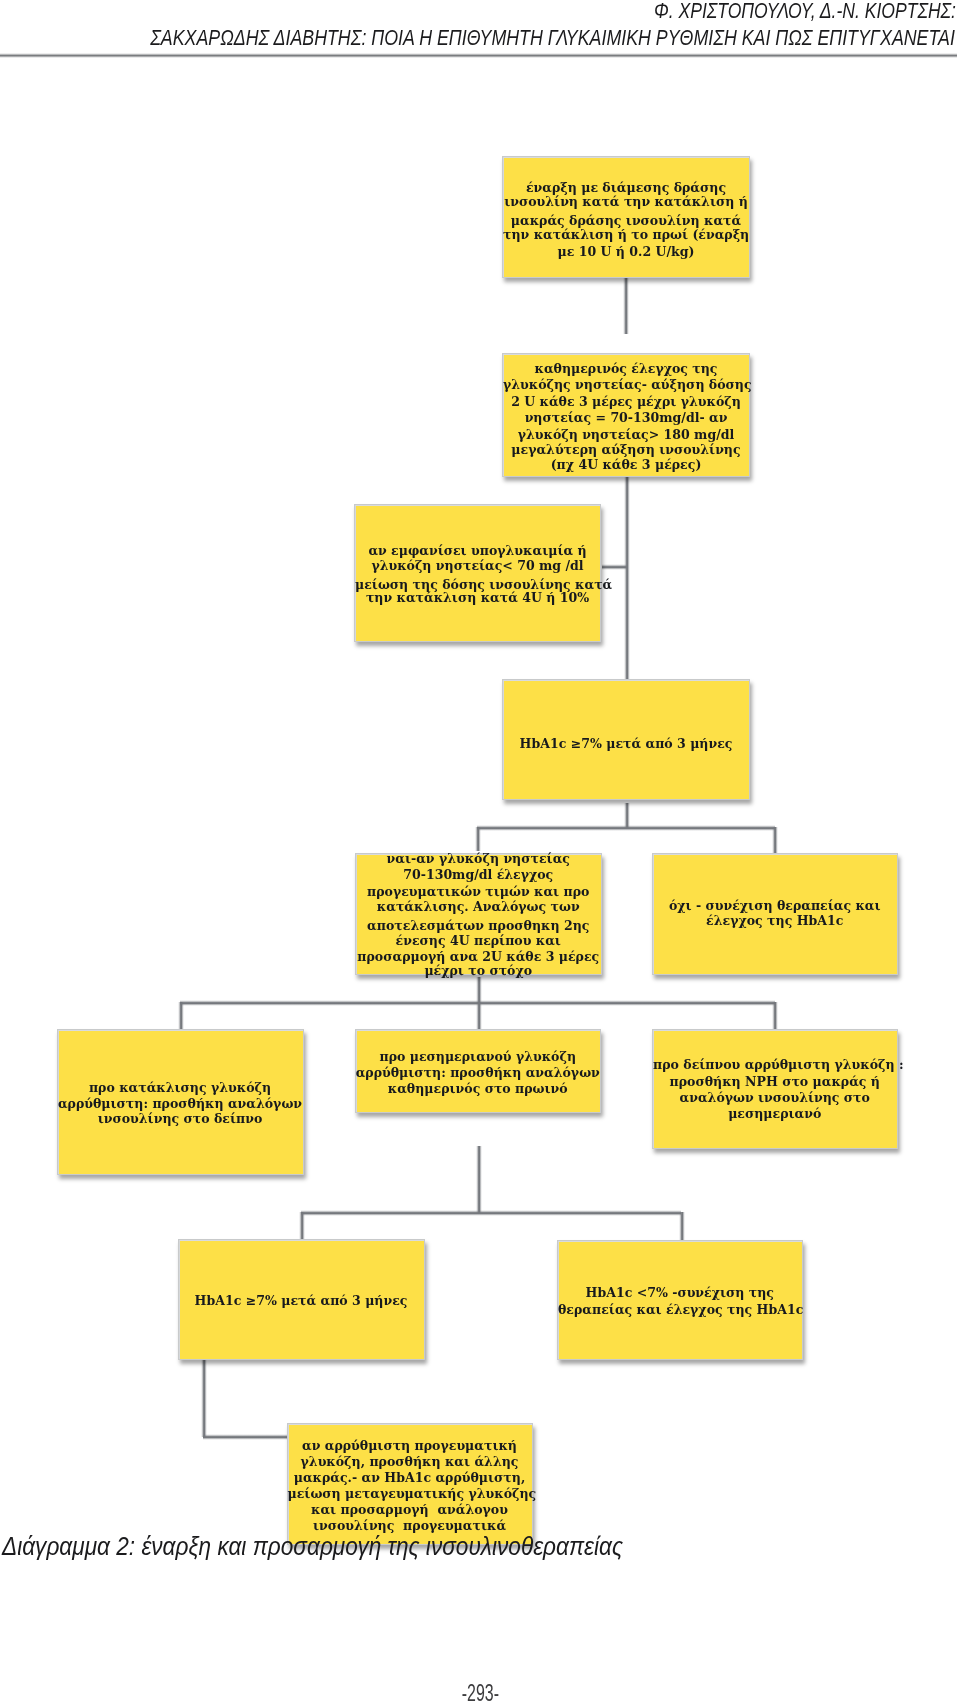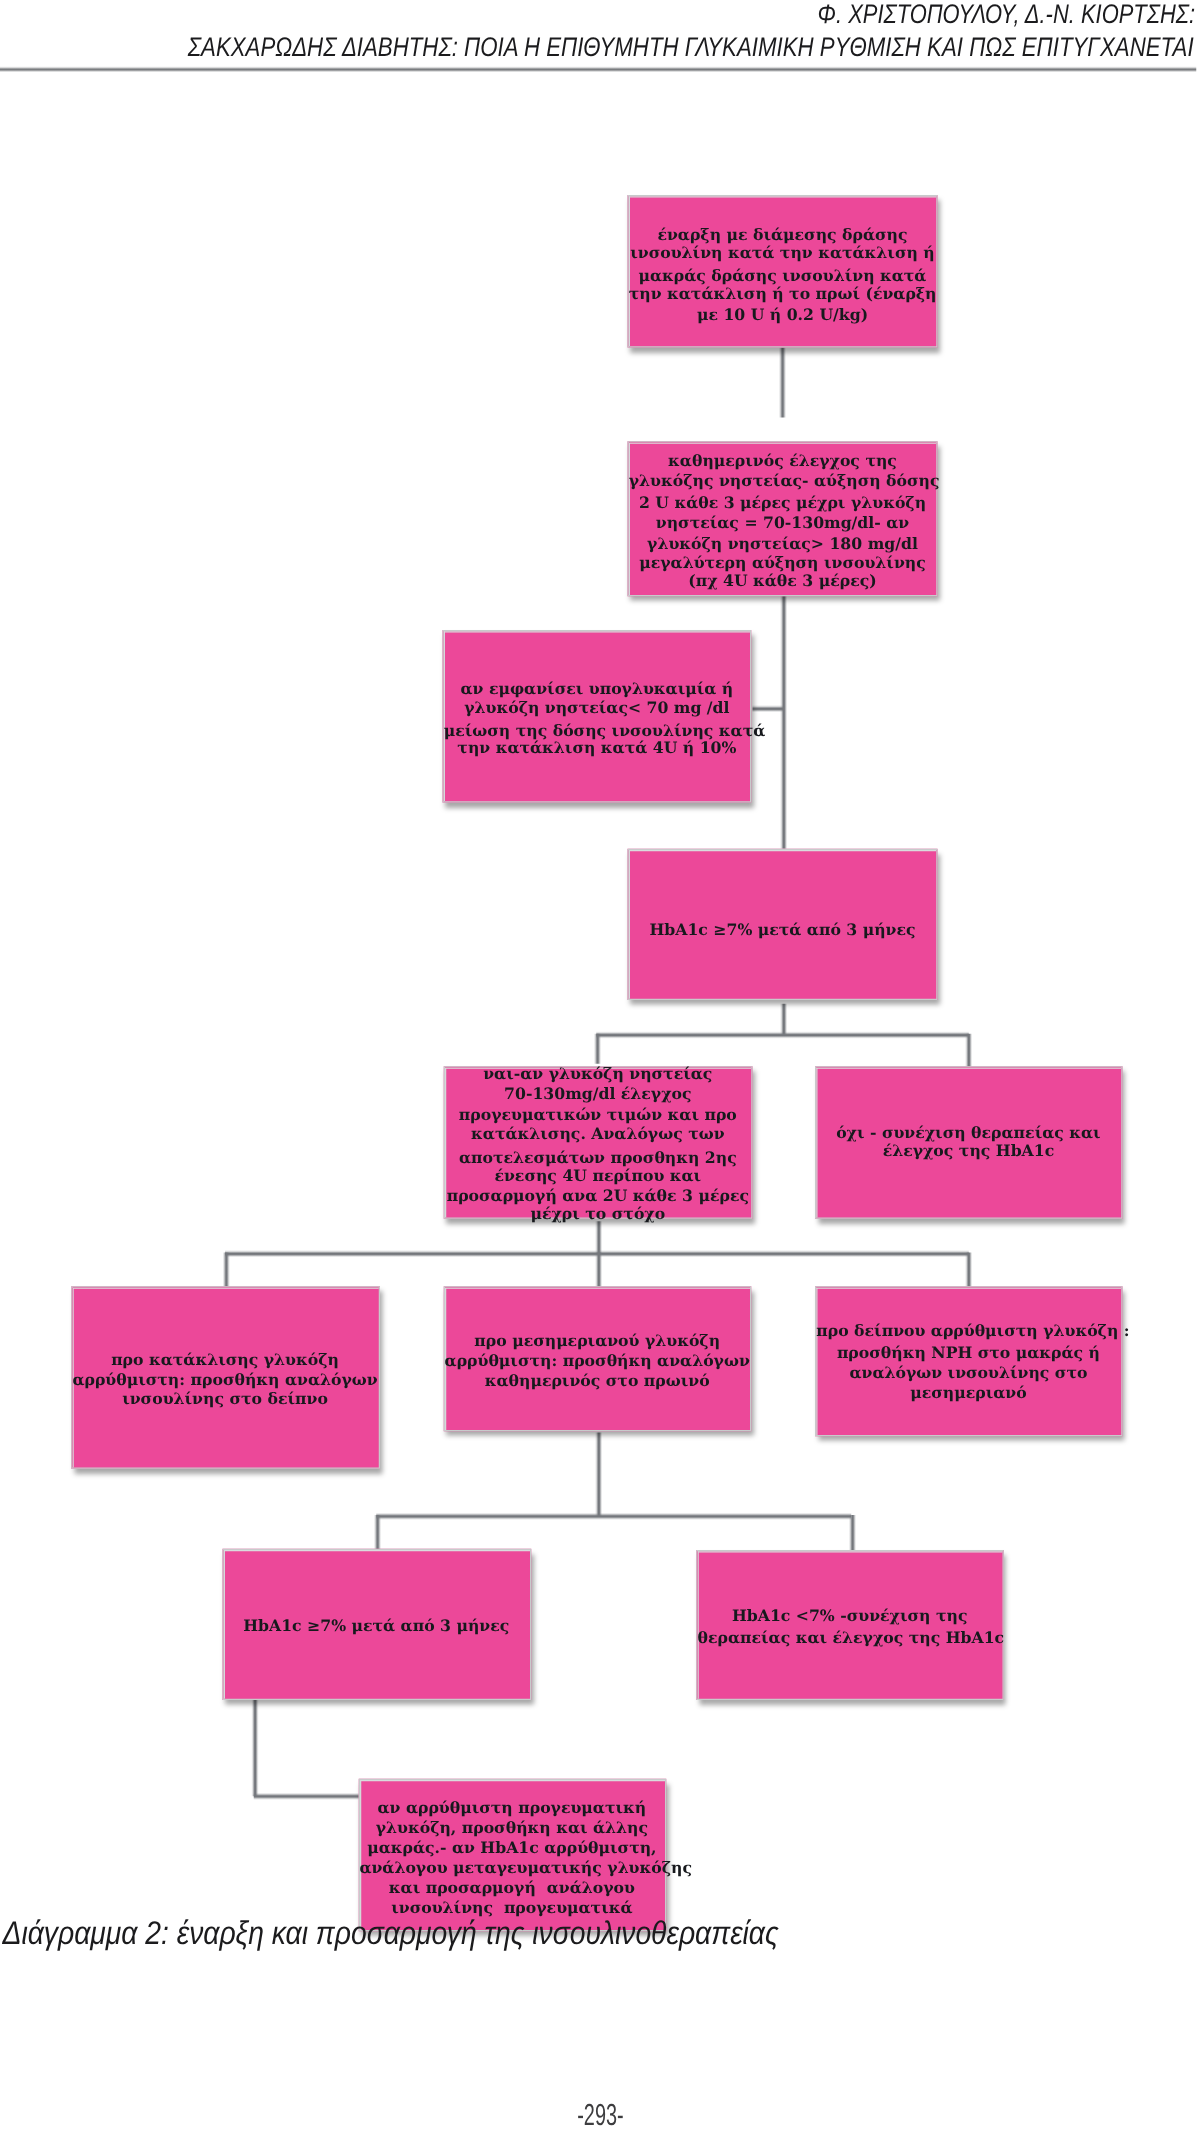--- a/index.html
+++ b/index.html
@@ -8,21 +8,21 @@
   #page{position:relative;width:960px;height:1704px;background:#ffffff;}
 
   .hdr{position:absolute;font-family:"Liberation Sans",sans-serif;font-style:italic;
        font-weight:400;color:#1b1b1d;white-space:nowrap;font-size:21.5px;
        transform-origin:100% 50%;}
   #hdr1{right:4px;top:-0.8px;transform:scaleX(.816);}
   #hdr2{right:5px;top:25.6px;transform:scaleX(.828);}
   #hrule{position:absolute;left:0;top:53.1px;width:957px;height:4.6px;background:linear-gradient(to bottom,rgba(122,124,127,0) 0%,rgba(122,124,127,.30) 22%,rgba(122,124,127,1) 46%,rgba(122,124,127,1) 60%,rgba(122,124,127,.35) 78%,rgba(122,124,127,0) 100%);}
 
   .node{position:absolute;box-sizing:border-box;
-        background:#ec4899;border:1px solid #c8cacb;
+        background:#fde047;border:1px solid #c8cacb;
         box-shadow:2px 4px 4px rgba(0,0,0,.35),inset 0 1px 0 #d9dbdd,inset 1px 0 0 #d6d8da;
         display:flex;align-items:center;justify-content:center;}
   .node .txt{display:block;width:100%;text-align:center;
         font-family:"DejaVu Serif",serif;font-weight:700;font-size:12.55px;line-height:16.1px;position:relative;top:2px;
         color:#17191d;white-space:pre;}
   .node .txt .ln-txt{display:block;}
   .ln{position:absolute;}
   .ln.v{background:linear-gradient(to right,rgba(116,119,124,0) 0%,rgba(116,119,124,.22) 18%,rgba(116,119,124,.70) 34%,rgba(116,119,124,1) 45%,rgba(116,119,124,1) 58%,rgba(116,119,124,.66) 70%,rgba(116,119,124,.20) 85%,rgba(116,119,124,0) 100%);}
   .ln.h{background:linear-gradient(to bottom,rgba(116,119,124,0) 0%,rgba(116,119,124,.22) 18%,rgba(116,119,124,.70) 34%,rgba(116,119,124,1) 45%,rgba(116,119,124,1) 58%,rgba(116,119,124,.66) 70%,rgba(116,119,124,.20) 85%,rgba(116,119,124,0) 100%);}
 
@@ -75,32 +75,32 @@
       </div>
       <div class="node" style="left: 354.5px; top: 852.5px; width: 247.5px; height: 122.5px;">
         <span class="txt" style="top: 0.9px;"><span class="ln-txt">ναι-αν γλυκόζη νηστείας</span><span class="ln-txt" style="margin-top:-0.1px">70-130mg/dl έλεγχος</span><span class="ln-txt" style="margin-top:0.9px">προγευματικών τιμών και προ</span><span class="ln-txt" style="margin-top:-1.1px">κατάκλισης. Αναλόγως των</span><span class="ln-txt" style="margin-top:2.9px">αποτελεσμάτων προσθηκη 2ης</span><span class="ln-txt" style="margin-top:-1.1px">ένεσης 4U περίπου και</span><span class="ln-txt" style="margin-top:-0.1px">προσαρμογή ανα 2U κάθε 3 μέρες</span><span class="ln-txt" style="margin-top:-2.1px">μέχρι το στόχο</span></span>
       </div>
       <div class="node" style="left: 652px; top: 853px; width: 245.5px; height: 121.5px;">
         <span class="txt" style="top: 0.2px;"><span class="ln-txt">όχι - συνέχιση θεραπείας και</span><span class="ln-txt" style="margin-top:-1.3px">έλεγχος της HbA1c</span></span>
       </div>
       <div class="node" style="left: 56.5px; top: 1029px; width: 247px; height: 146px;">
         <span class="txt" style="top: 1.6px;"><span class="ln-txt">προ κατάκλισης γλυκόζη</span><span class="ln-txt" style="margin-top:0.5px">αρρύθμιστη: προσθήκη αναλόγων</span><span class="ln-txt" style="margin-top:-0.8px">ινσουλίνης στο δείπνο</span></span>
       </div>
-      <div class="node" style="left: 354.5px; top: 1029px; width: 246.5px; height: 116px;">
+      <div class="node" style="left: 354.5px; top: 1029px; width: 246.5px; height: 84px;">
         <span class="txt"><span class="ln-txt">προ μεσημεριανού γλυκόζη</span><span class="ln-txt">αρρύθμιστη: προσθήκη αναλόγων</span><span class="ln-txt">καθημερινός στο πρωινό</span></span>
       </div>
       <div class="node" style="left: 652px; top: 1028.5px; width: 245.5px; height: 120.5px;">
         <span class="txt" style="top: 0.5px;"><span class="ln-txt">προ δείπνου αρρύθμιστη γλυκόζη :</span><span class="ln-txt" style="margin-top:1px">προσθήκη NPH στο μακράς ή</span><span class="ln-txt" style="margin-top:0.7px">αναλόγων ινσουλίνης στο</span><span class="ln-txt" style="margin-top:-0.6px">μεσημεριανό</span></span>
       </div>
       <div class="node" style="left: 177.5px; top: 1239px; width: 247px; height: 120.5px;">
         <span class="txt" style="top: 1.9px;"><span class="ln-txt">HbA1c ≥7% μετά από 3 μήνες</span></span>
       </div>
       <div class="node" style="left: 557px; top: 1239.5px; width: 245.5px; height: 120px;">
         <span class="txt"><span class="ln-txt">HbA1c &lt;7% -συνέχιση της</span><span class="ln-txt">θεραπείας και έλεγχος της HbA1c</span></span>
       </div>
       <div class="node" style="left: 286.5px; top: 1423px; width: 246px; height: 122px;">
-        <span class="txt"><span class="ln-txt">αν αρρύθμιστη προγευματική</span><span class="ln-txt">γλυκόζη, προσθήκη και άλλης</span><span class="ln-txt">μακράς.- αν HbA1c αρρύθμιστη,</span><span class="ln-txt">ανάλογου μεταγευματικής γλυκόζης</span><span class="ln-txt">και προσαρμογή  ανάλογου</span><span class="ln-txt">ινσουλίνης  προγευματικά</span></span>
+        <span class="txt"><span class="ln-txt">αν αρρύθμιστη προγευματική</span><span class="ln-txt">γλυκόζη, προσθήκη και άλλης</span><span class="ln-txt">μακράς.- αν HbA1c αρρύθμιστη,</span><span class="ln-txt">μείωση μεταγευματικής γλυκόζης</span><span class="ln-txt">και προσαρμογή  ανάλογου</span><span class="ln-txt">ινσουλίνης  προγευματικά</span></span>
       </div>
     </div>
 
   <div id="caption">Διάγραμμα 2: έναρξη και προσαρμογή της ινσουλινοθεραπείας</div>
   <div id="pageno"><span>-293-</span></div>
 </div>
 
 </body></html>

